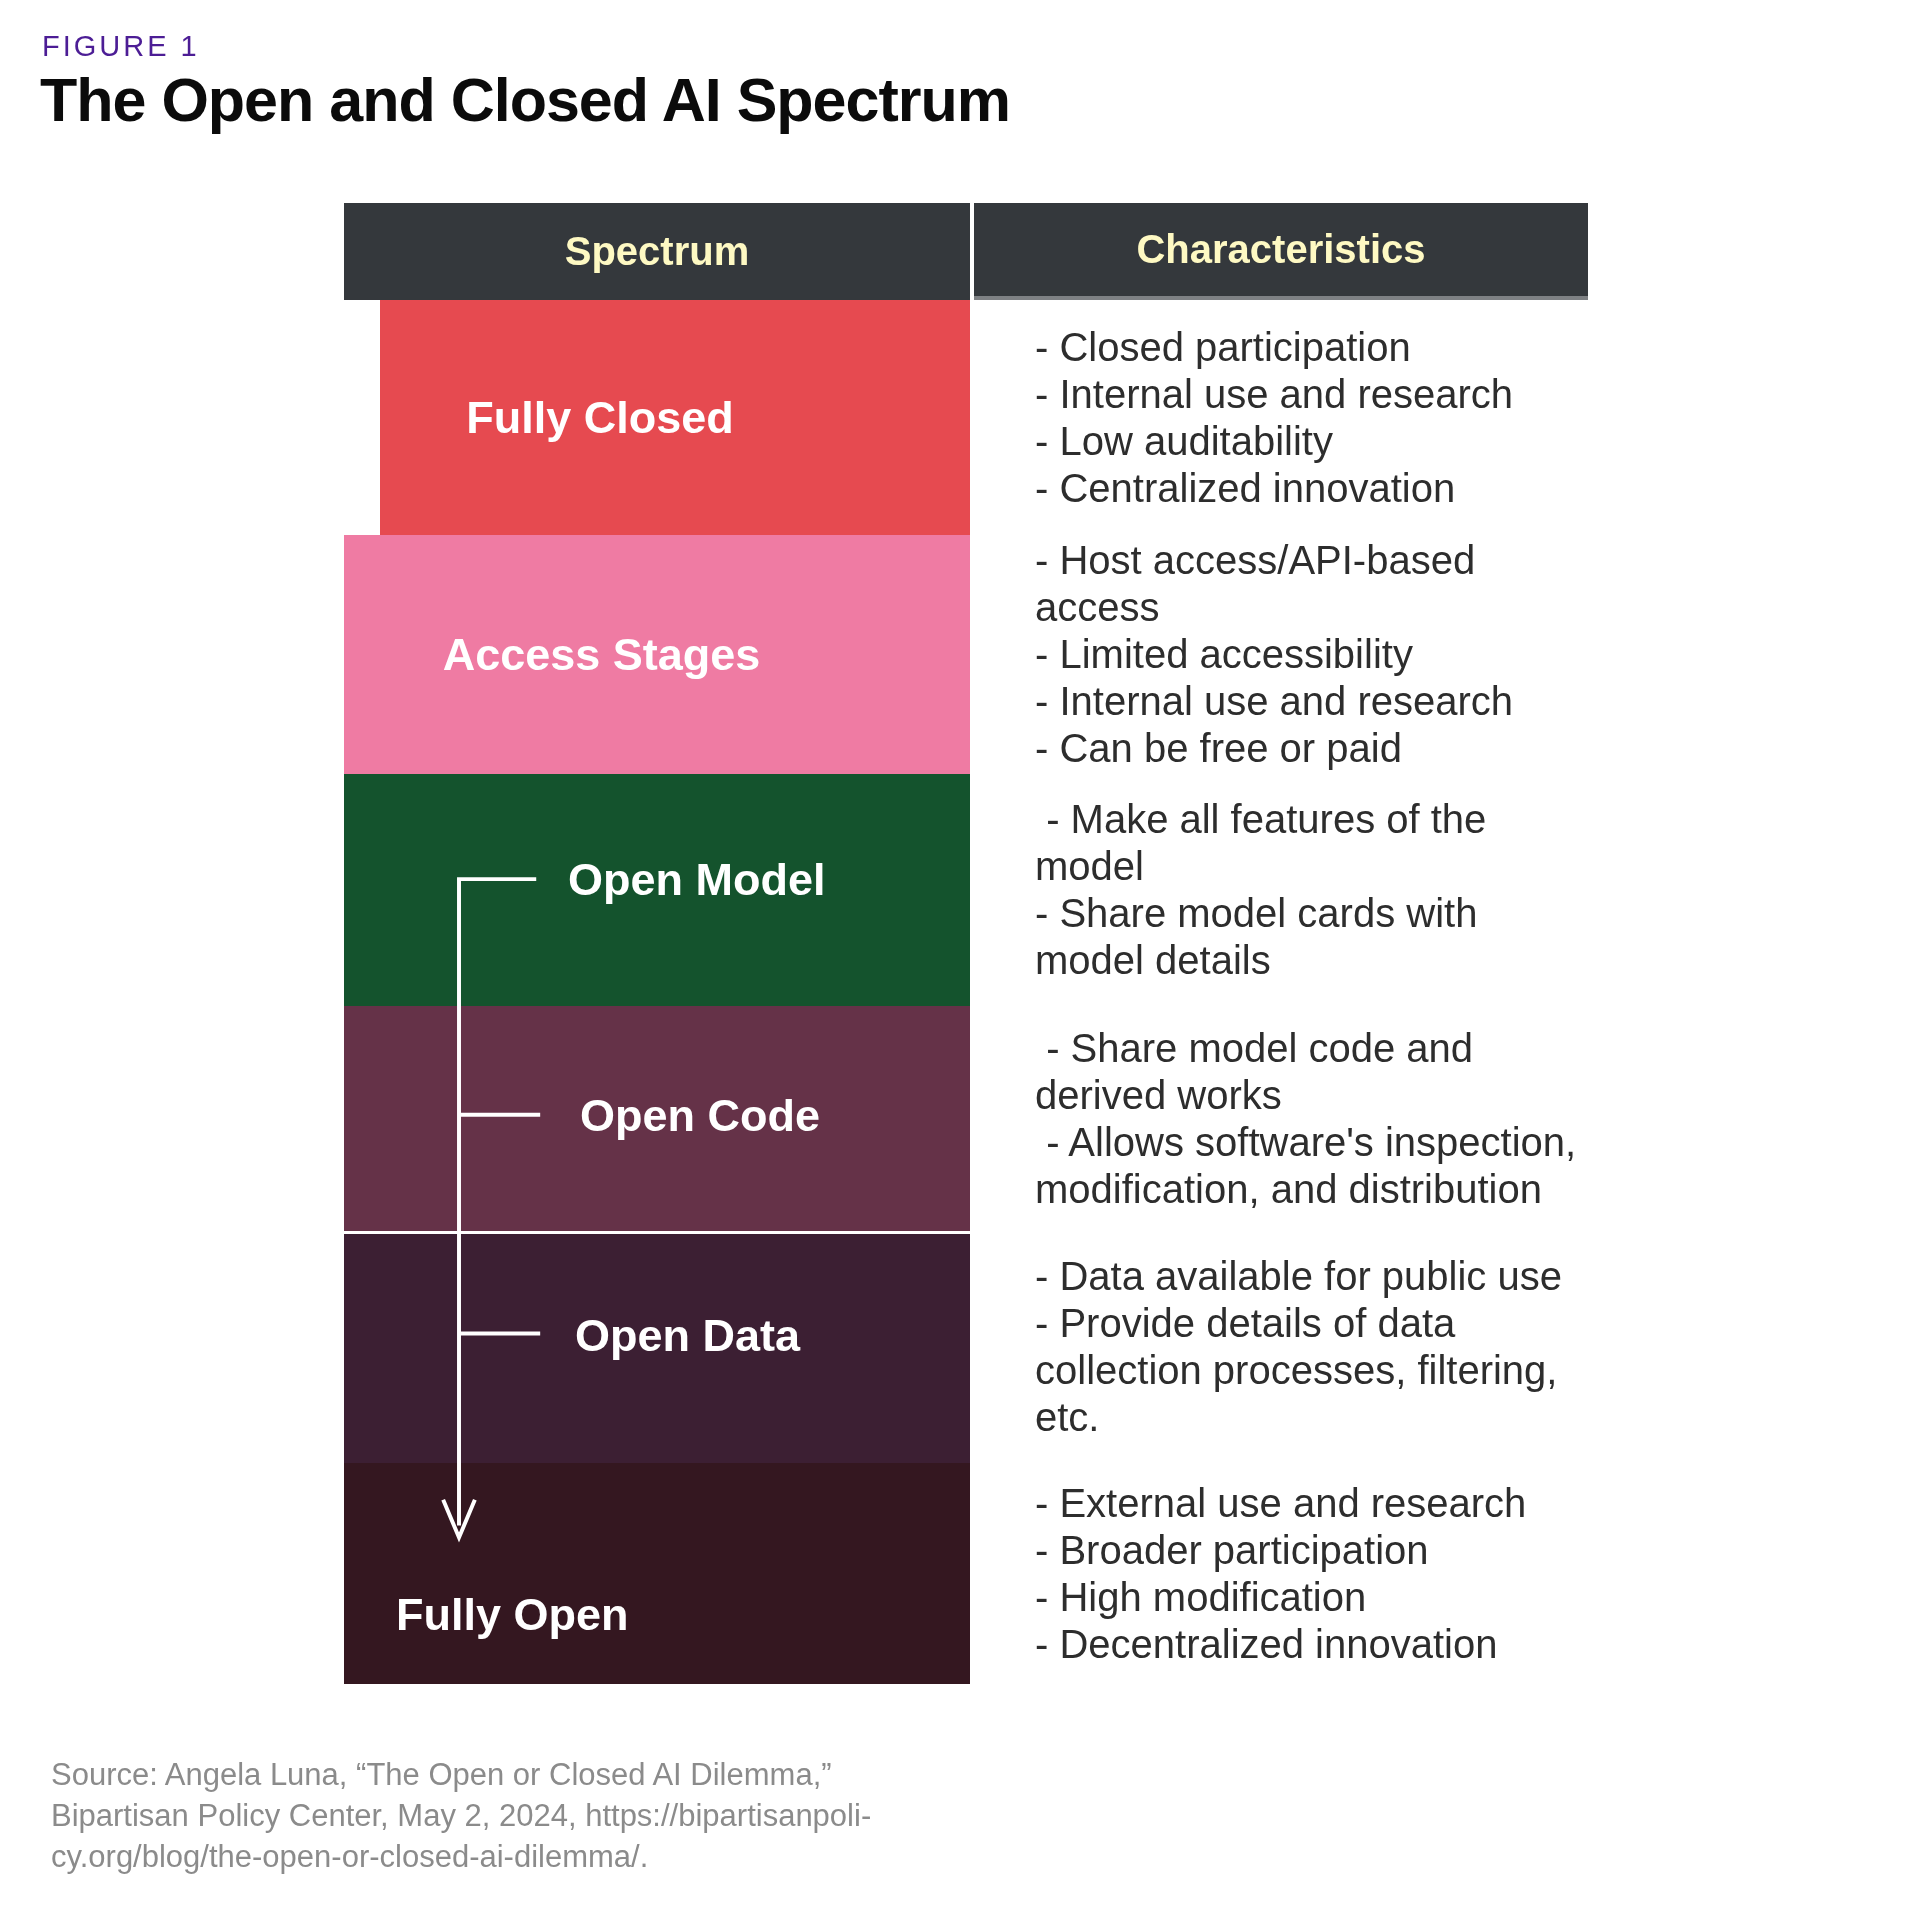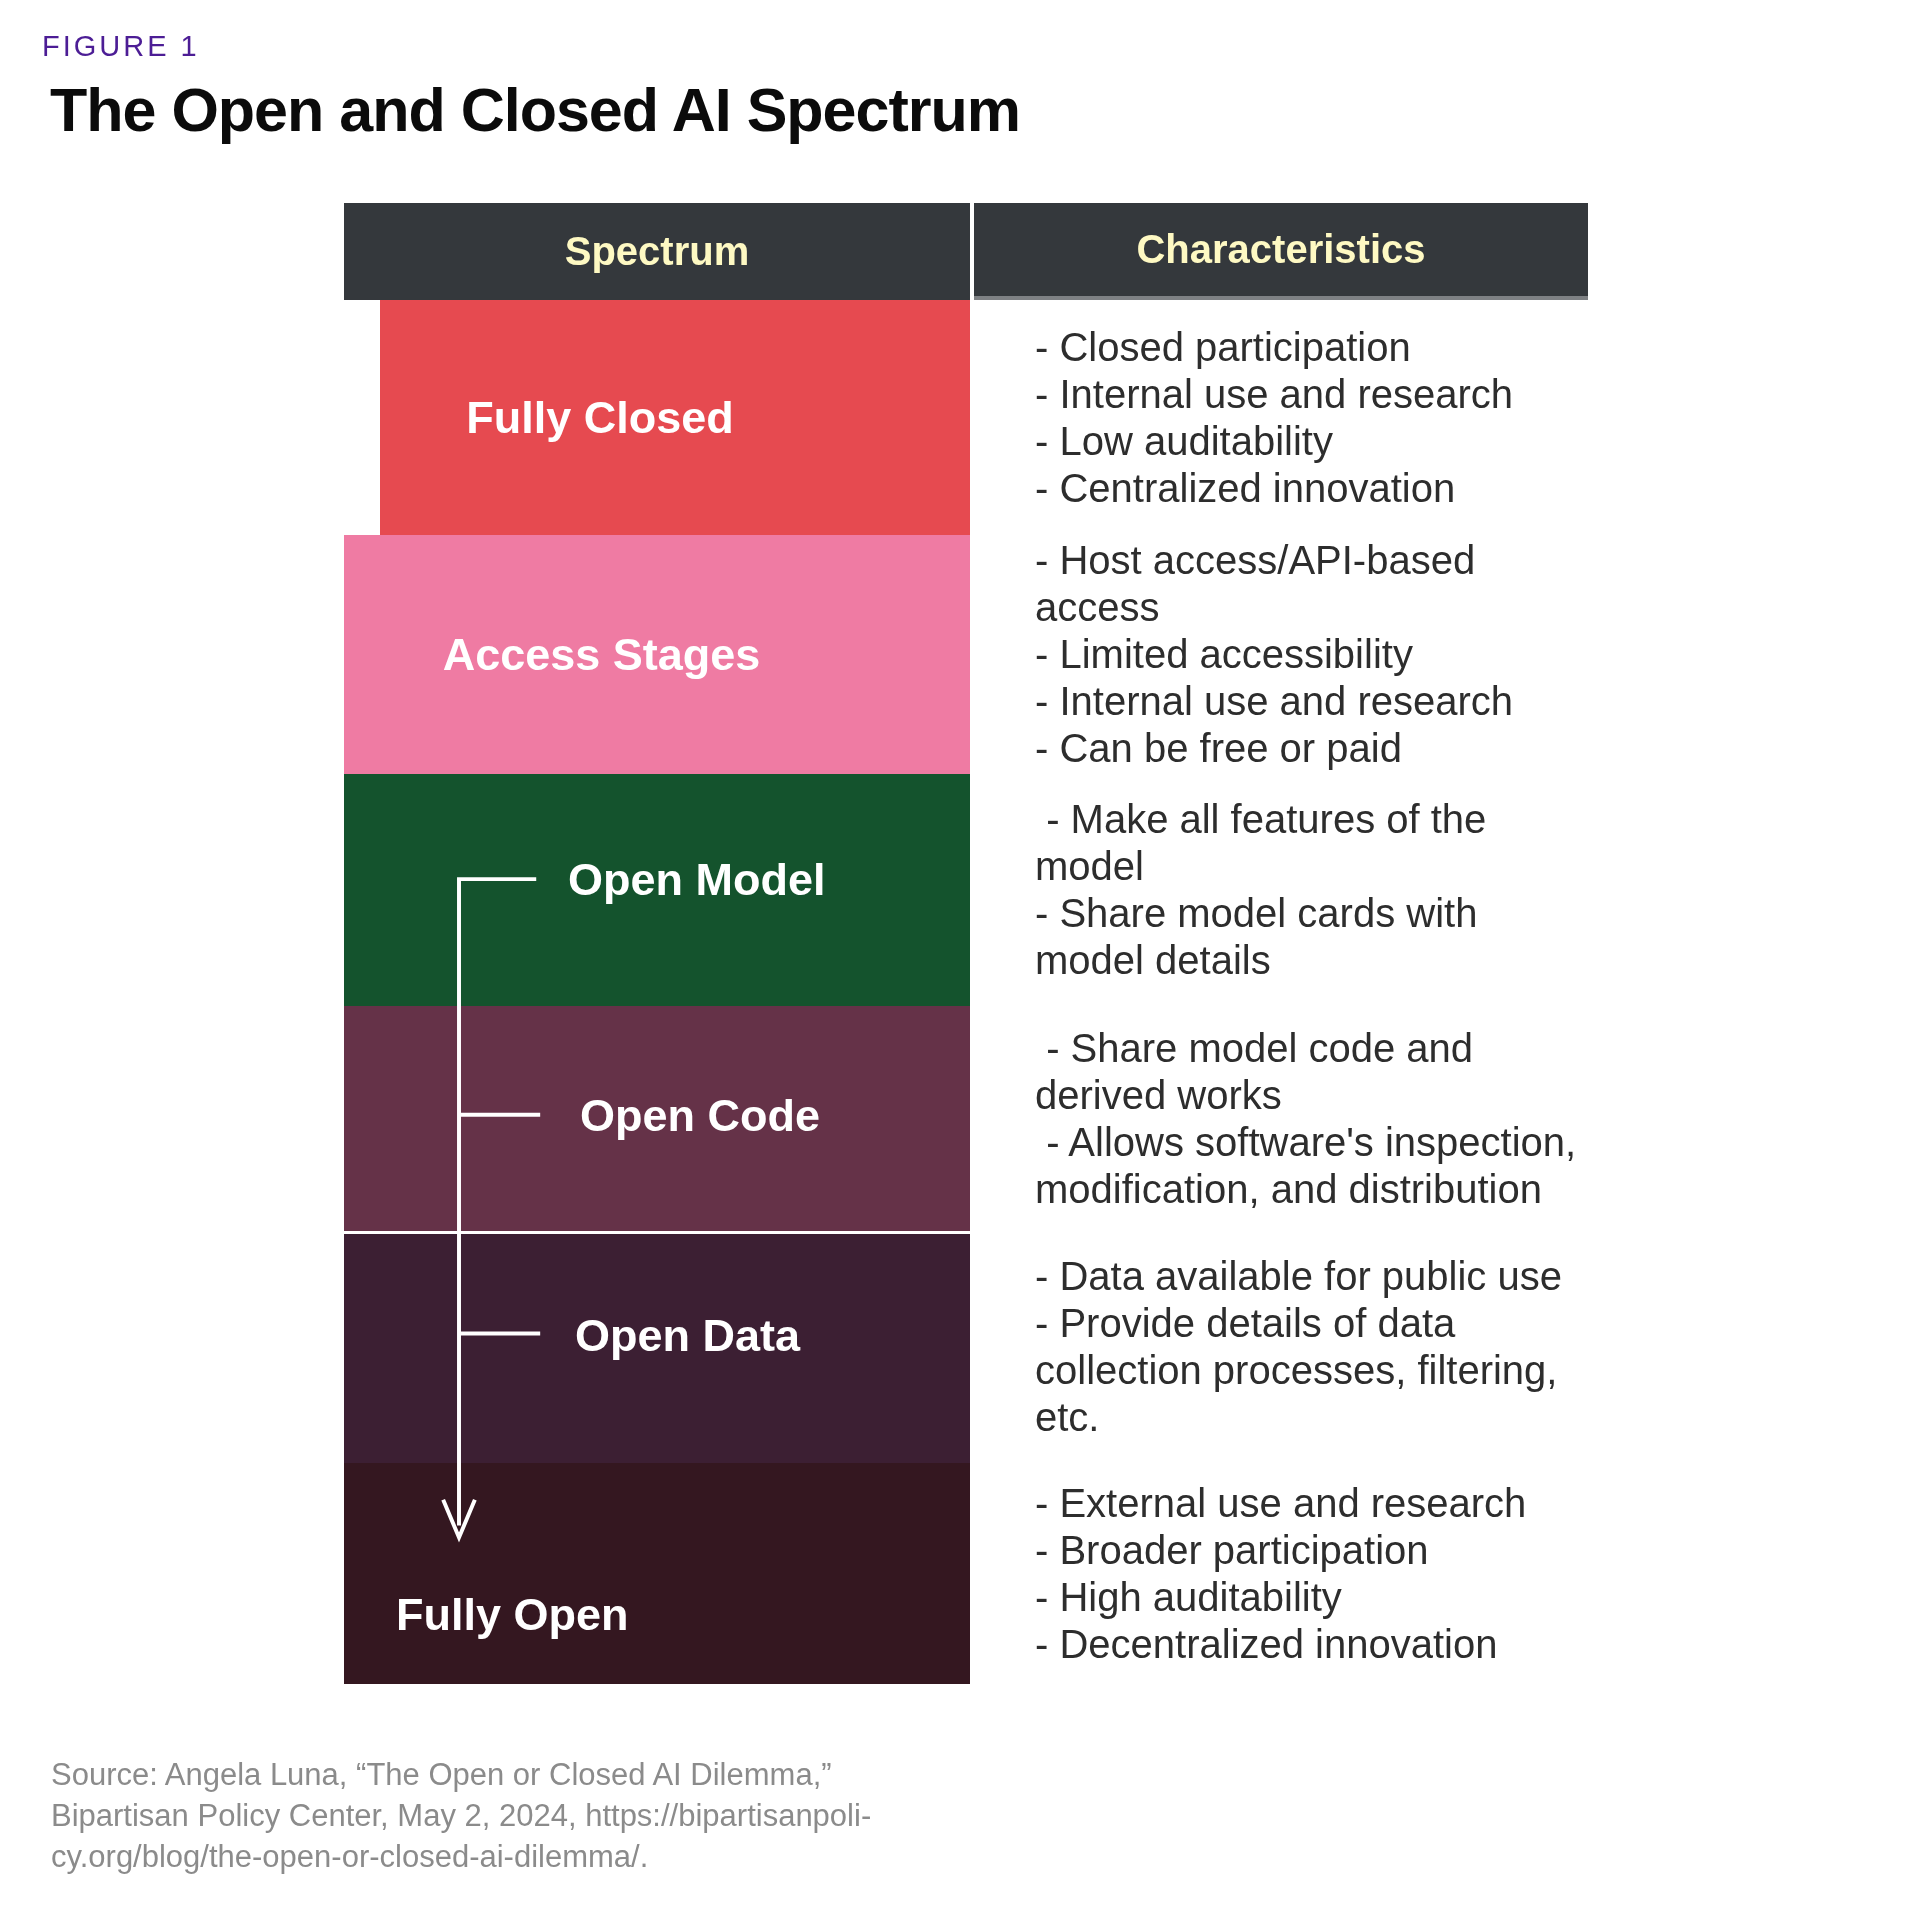--- a/index.html
+++ b/index.html
@@ -6,21 +6,21 @@
   body{
     width:1931px;height:1920px;background:#ffffff;position:relative;
     font-family:"Liberation Sans","DejaVu Sans",sans-serif;
     -webkit-font-smoothing:antialiased;
   }
   .figure-label{
     position:absolute;left:42px;top:30px;
     font-size:29px;letter-spacing:3px;color:#4c1d95;font-weight:400;
   }
   .figure-title{
-    position:absolute;left:40px;top:65px;margin:10px;
+    position:absolute;left:40px;top:65px;margin:0;
     font-size:61px;font-weight:800;letter-spacing:-1px;color:#0b0b0b;
   }
   .table{
     position:absolute;left:344px;top:203px;
     display:grid;
     grid-template-columns:626px 614px;
     column-gap:4px;
     grid-template-rows:97px 235px 239px 232px 225px 232px 221px;
   }
   .scell{position:relative;}
@@ -119,21 +119,21 @@
   <div class="ccell" style="grid-column:2;grid-row:6">
     <div class="cline">- Data available for public use</div>
     <div class="cline">- Provide details of data</div>
     <div class="cline">collection processes, filtering,</div>
     <div class="cline">etc.</div>
   </div>
 
   <div class="ccell" style="grid-column:2;grid-row:7">
     <div class="cline">- External use and research</div>
     <div class="cline">- Broader participation</div>
-    <div class="cline">- High auditability</div>
+    <div class="cline">- High modification</div>
     <div class="cline">- Decentralized innovation</div>
   </div>
 
   <svg class="arrow-overlay" viewBox="0 0 632 1494" xmlns="http://www.w3.org/2000/svg">
     <path d="M194 683 L116 683 L116 1336" stroke="#ffffff" stroke-width="4" fill="none"></path>
     <path d="M116 921 L198 921" stroke="#ffffff" stroke-width="4" fill="none"></path>
     <path d="M116 1142 L198 1142" stroke="#ffffff" stroke-width="4" fill="none"></path>
     <path d="M100 1310 L116 1348 L132 1310" stroke="#ffffff" stroke-width="4" fill="none" stroke-linejoin="miter"></path>
   </svg>
 </div>

